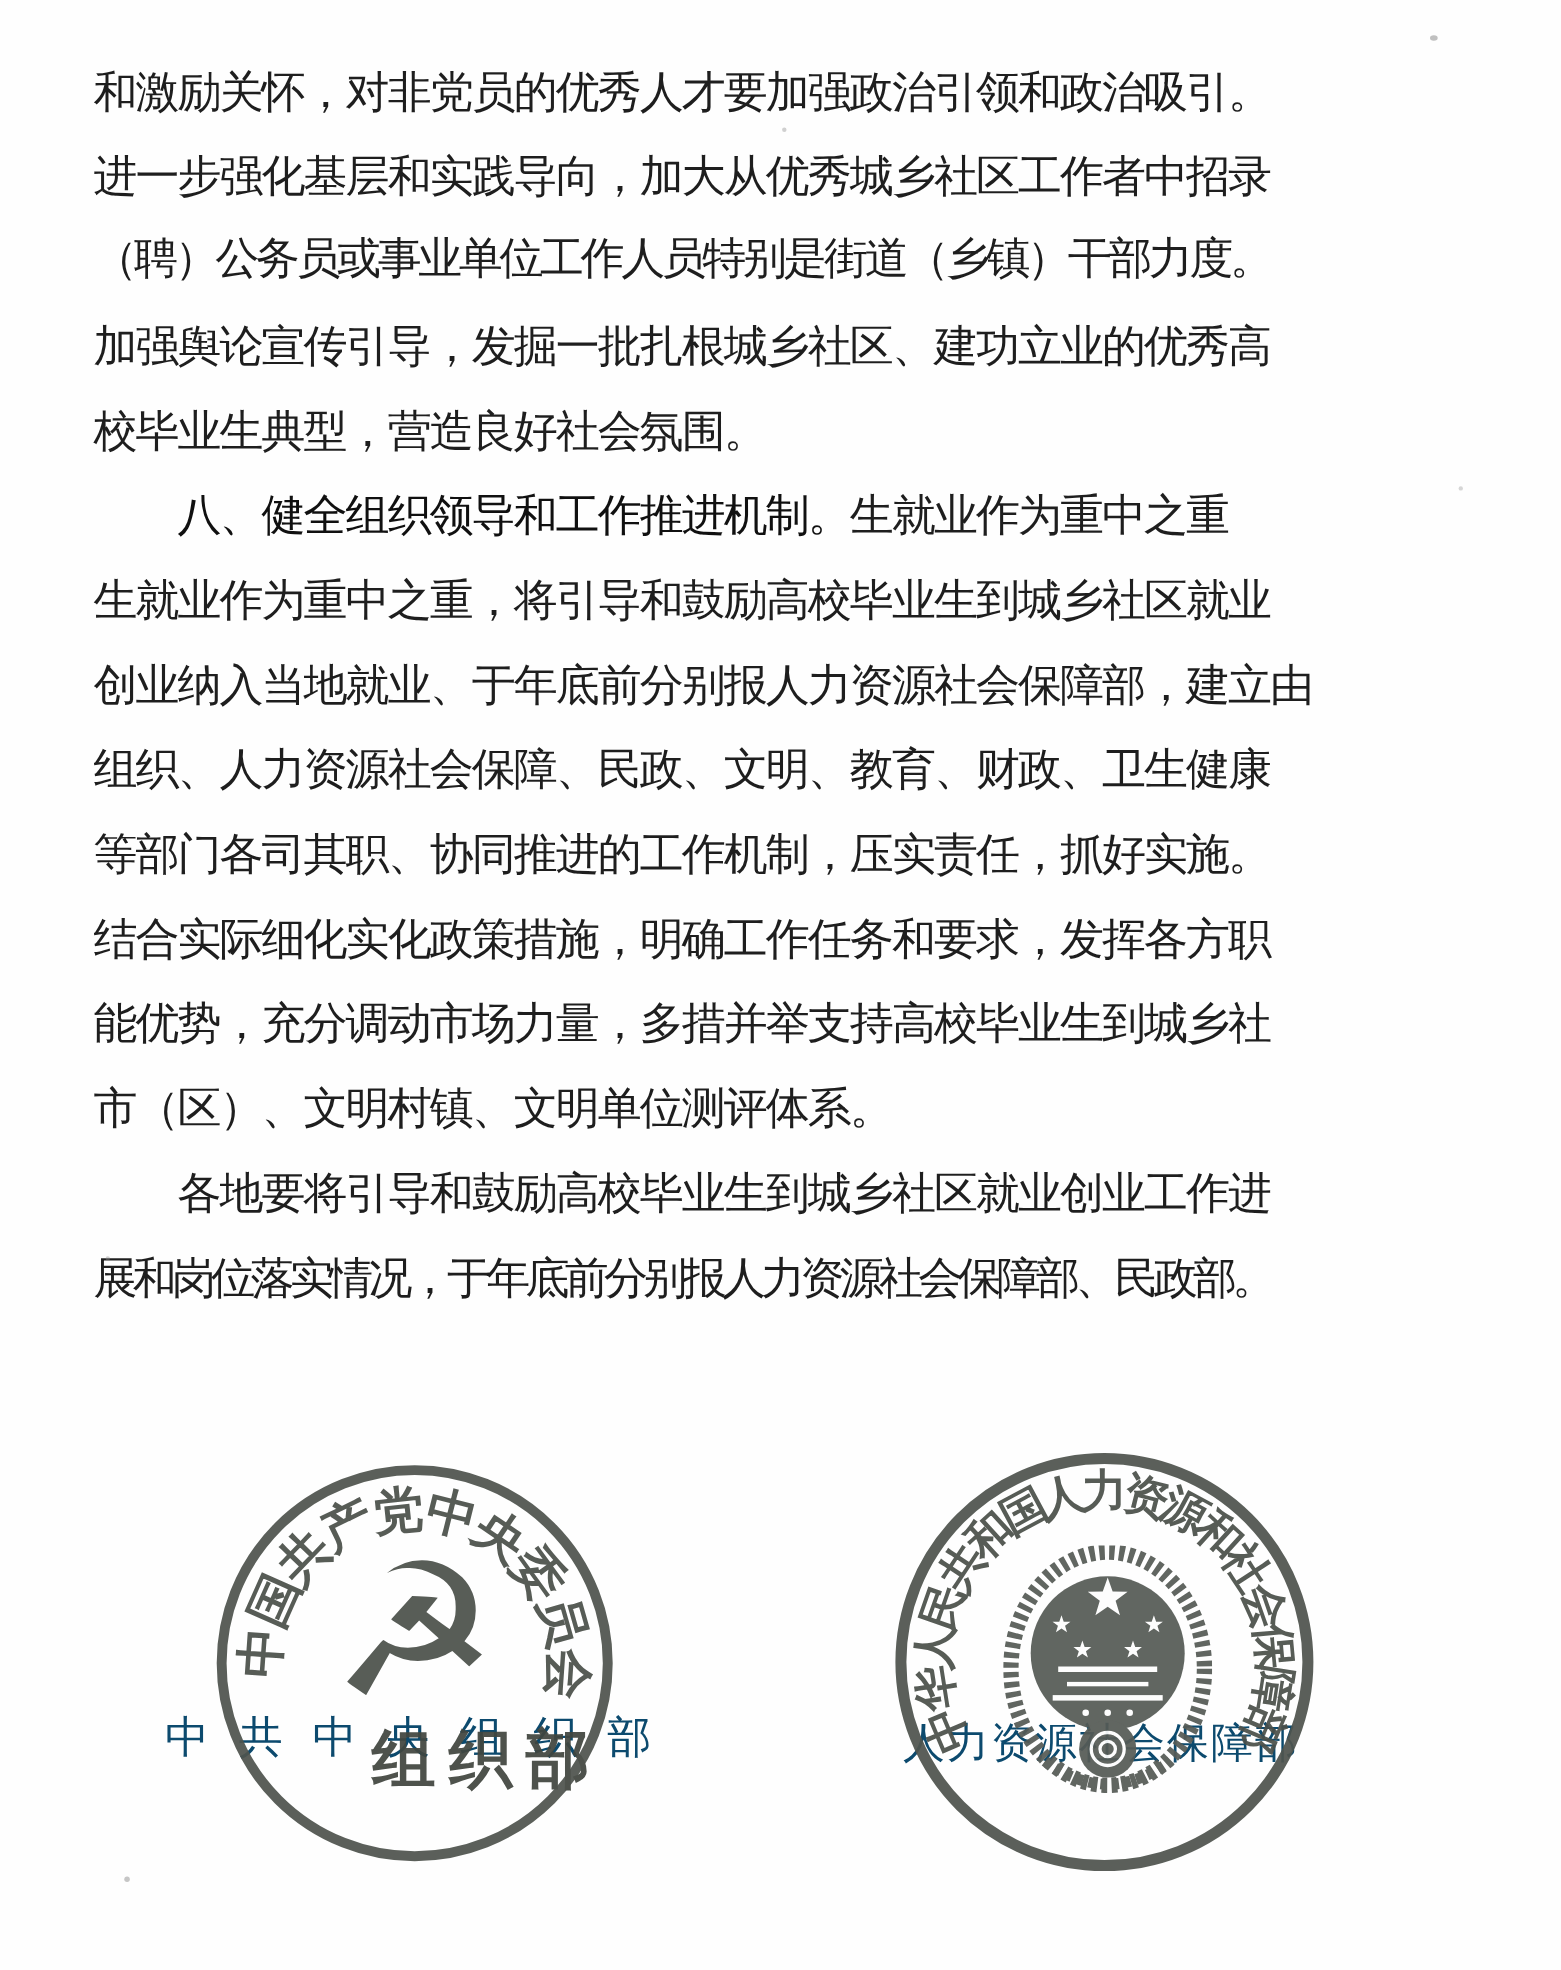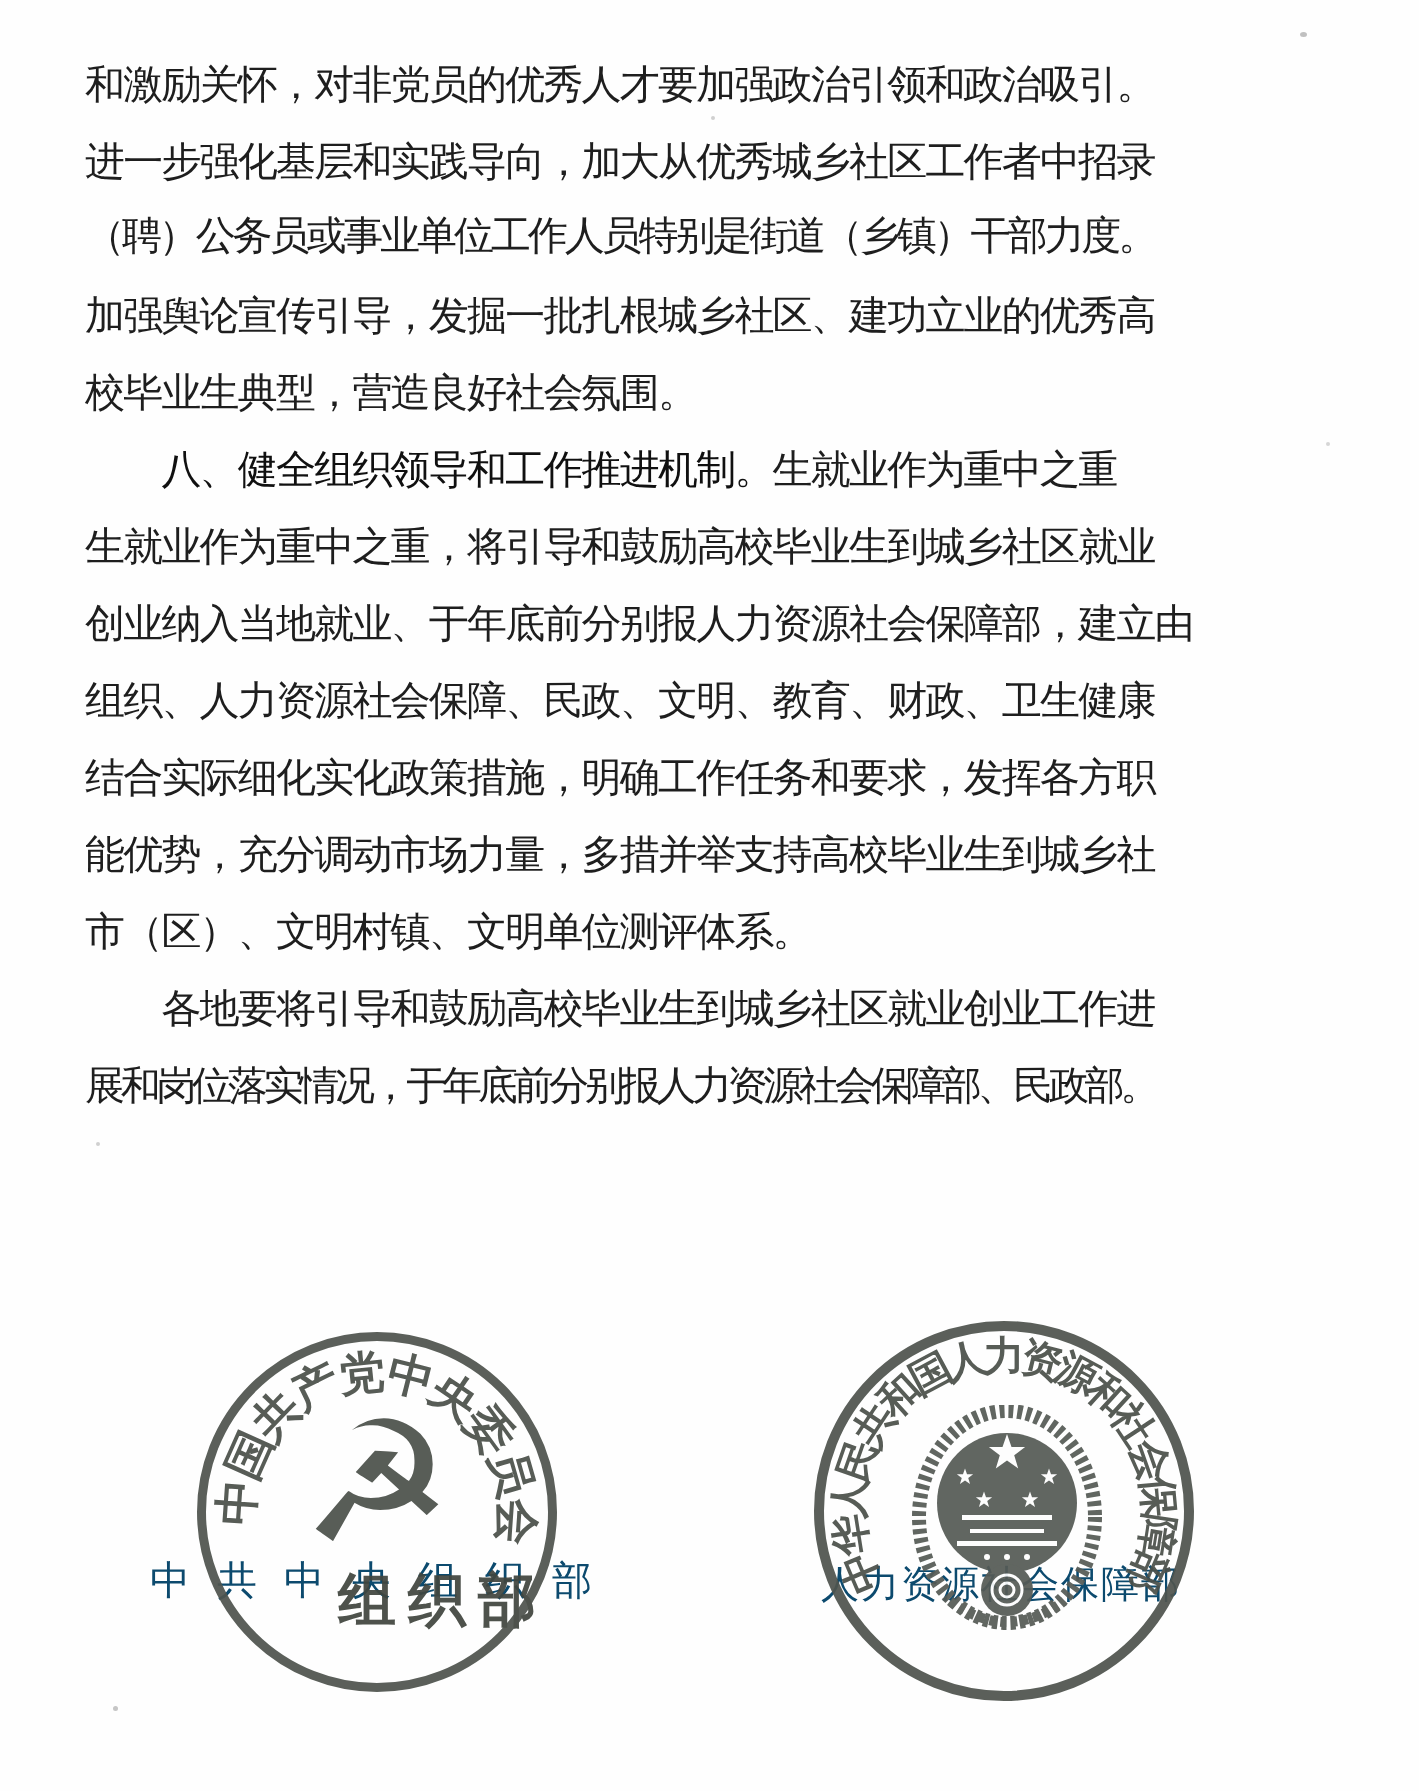--- a/index.html
+++ b/index.html
@@ -63,20 +63,21 @@
   <div class="textblock">
     <div class="line">和激励关怀，对非党员的优秀人才要加强政治引领和政治吸引。</div>
     <div class="line">进一步强化基层和实践导向，加大从优秀城乡社区工作者中招录</div>
     <div class="line tight">（聘）公务员或事业单位工作人员特别是街道（乡镇）干部力度。</div>
     <div class="line">加强舆论宣传引导，发掘一批扎根城乡社区、建功立业的优秀高</div>
     <div class="line">校毕业生典型，营造良好社会氛围。</div>
     <div class="line"><span class="head">　　八、健全组织领导和工作推进机制。</span><span>生就业作为重中之重</span></div>
     <div class="line">生就业作为重中之重，将引导和鼓励高校毕业生到城乡社区就业</div>
     <div class="line">创业纳入当地就业、于年底前分别报人力资源社会保障部，建立由</div>
     <div class="line">组织、人力资源社会保障、民政、文明、教育、财政、卫生健康</div>
+    <div class="line">等部门各司其职、协同推进的工作机制，压实责任，抓好实施。</div>
     <div class="line">结合实际细化实化政策措施，明确工作任务和要求，发挥各方职</div>
     <div class="line">能优势，充分调动市场力量，多措并举支持高校毕业生到城乡社</div>
     <div class="line">市（区）、文明村镇、文明单位测评体系。</div>
     <div class="line">　　各地要将引导和鼓励高校毕业生到城乡社区就业创业工作进</div>
     <div class="line tight2">展和岗位落实情况，于年底前分别报人力资源社会保障部、民政部。</div>
   </div>
 
   <div class="sig sig-left">中共中央组织部</div>
   <div class="sig sig-right">人力资源社会保障部</div>
 

